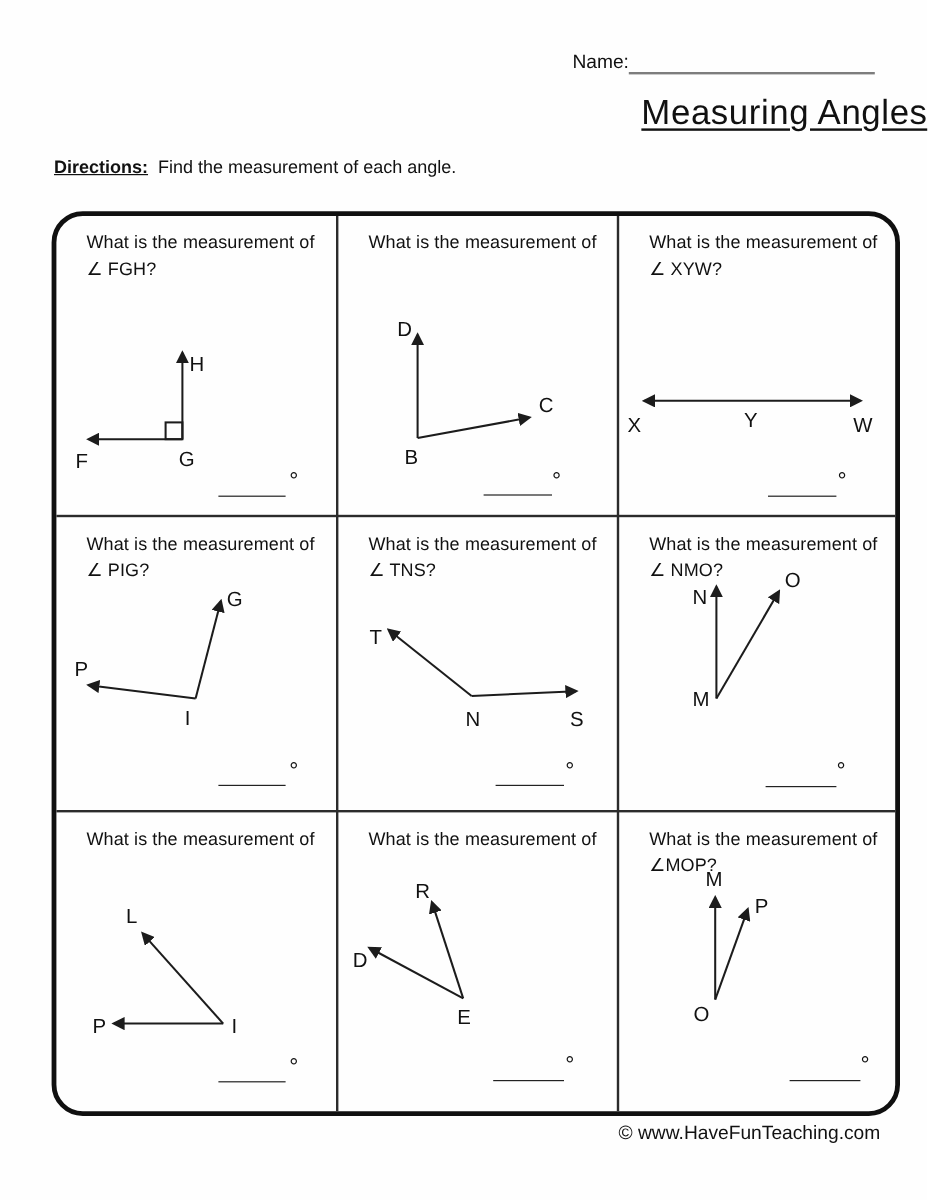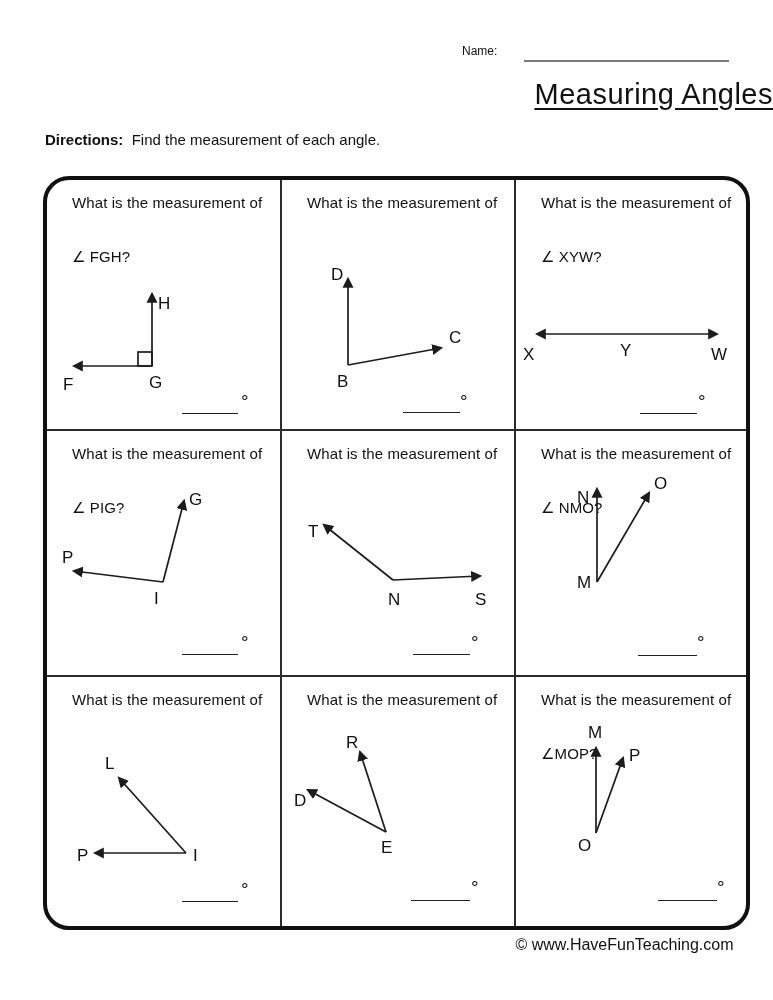--- a/index.html
+++ b/index.html
@@ -1,35 +1,35 @@
 <!DOCTYPE html>
 <html><head>
 <meta charset="utf-8">
 <style>
   html,body{margin:0;padding:0;background:#ffffff;}
   .sheet{
     position:relative;width:773px;height:1000px;background:#fefefe;
     font-family:"Liberation Sans","DejaVu Sans",sans-serif;color:#111;overflow:hidden;
   }
   
-  .name-label{position:absolute;left:462px;top:44px;font-size:12px;}
+  .name-label{position:absolute;left:477px;top:44px;font-size:16px;}
   .name-line{position:absolute;left:524px;top:42px;width:205px;height:18px;border-bottom:2px solid #7d7d7d;}
   .page-title{position:absolute;left:0;top:78px;width:773px;text-align:right;font-size:29px;
     text-decoration:underline;text-underline-offset:4px;letter-spacing:.5px;}
   .directions{position:absolute;left:45px;top:131px;font-size:15px;}
-  .directions b{}
+  .directions b{text-decoration:underline;}
   
   .gridbox{position:absolute;left:43px;top:176px;width:707px;height:754px;
     border:4.5px solid #101010;border-radius:26px;box-sizing:border-box;}
   .vdiv{position:absolute;top:180px;height:746px;width:2px;background:#2b2b2b;}
   .hdiv{position:absolute;left:47px;width:699px;height:2px;background:#2b2b2b;}
   
   .cell{position:absolute;box-sizing:border-box;}
   .q{position:absolute;left:25px;top:12px;font-size:15px;line-height:1.45;letter-spacing:.1px;}
-  .q .l2{display:block;margin-top:32px;}
+  .q .l2{display:block;}
   .diagram{position:absolute;left:0;top:0;pointer-events:none;}
   .diagram line, .diagram rect{stroke:#1c1c1c;stroke-width:1.7;fill:none;}
   .diagram text{font-size:17px;fill:#111;font-family:"Liberation Sans","DejaVu Sans",sans-serif;}
   .ansline{position:absolute;height:0;border-bottom:1.7px solid #222;}
   .deg{position:absolute;font-size:19px;line-height:1;}
   
   .copyright{position:absolute;left:452px;top:936px;width:345px;text-align:center;font-size:16px;}
 </style>
 </head>
 <body>
@@ -129,20 +129,21 @@
       <text x="15" y="132">P</text>
       <text x="107" y="173">I</text>
     </svg>
     <div class="deg" style="left:194px;top:202px">°</div>
     <div class="ansline" style="left:135px;top:223px;width:56px"></div>
   </div>
 
   <div class="cell" style="left:282px;top:431px;width:232px;height:244px">
     <div class="q">
       <span>What is the measurement of</span>
+      <span class="l2">∠ TNS?</span>
     </div>
     <svg class="diagram" width="232" height="244">
       <defs>
           <marker id="m5" viewBox="0 0 10 10" refX="8" refY="5" markerWidth="6.5" markerHeight="6.5" orient="auto-start-reverse">
             <path d="M0,0 L10,5 L0,10 z" fill="#1c1c1c"></path>
           </marker>
         </defs>
       <line x1="111" y1="149" x2="42" y2="94" marker-end="url(#m5)"></line>
       <line x1="111" y1="149" x2="198" y2="145" marker-end="url(#m5)"></line>
       <text x="26" y="106">T</text>

